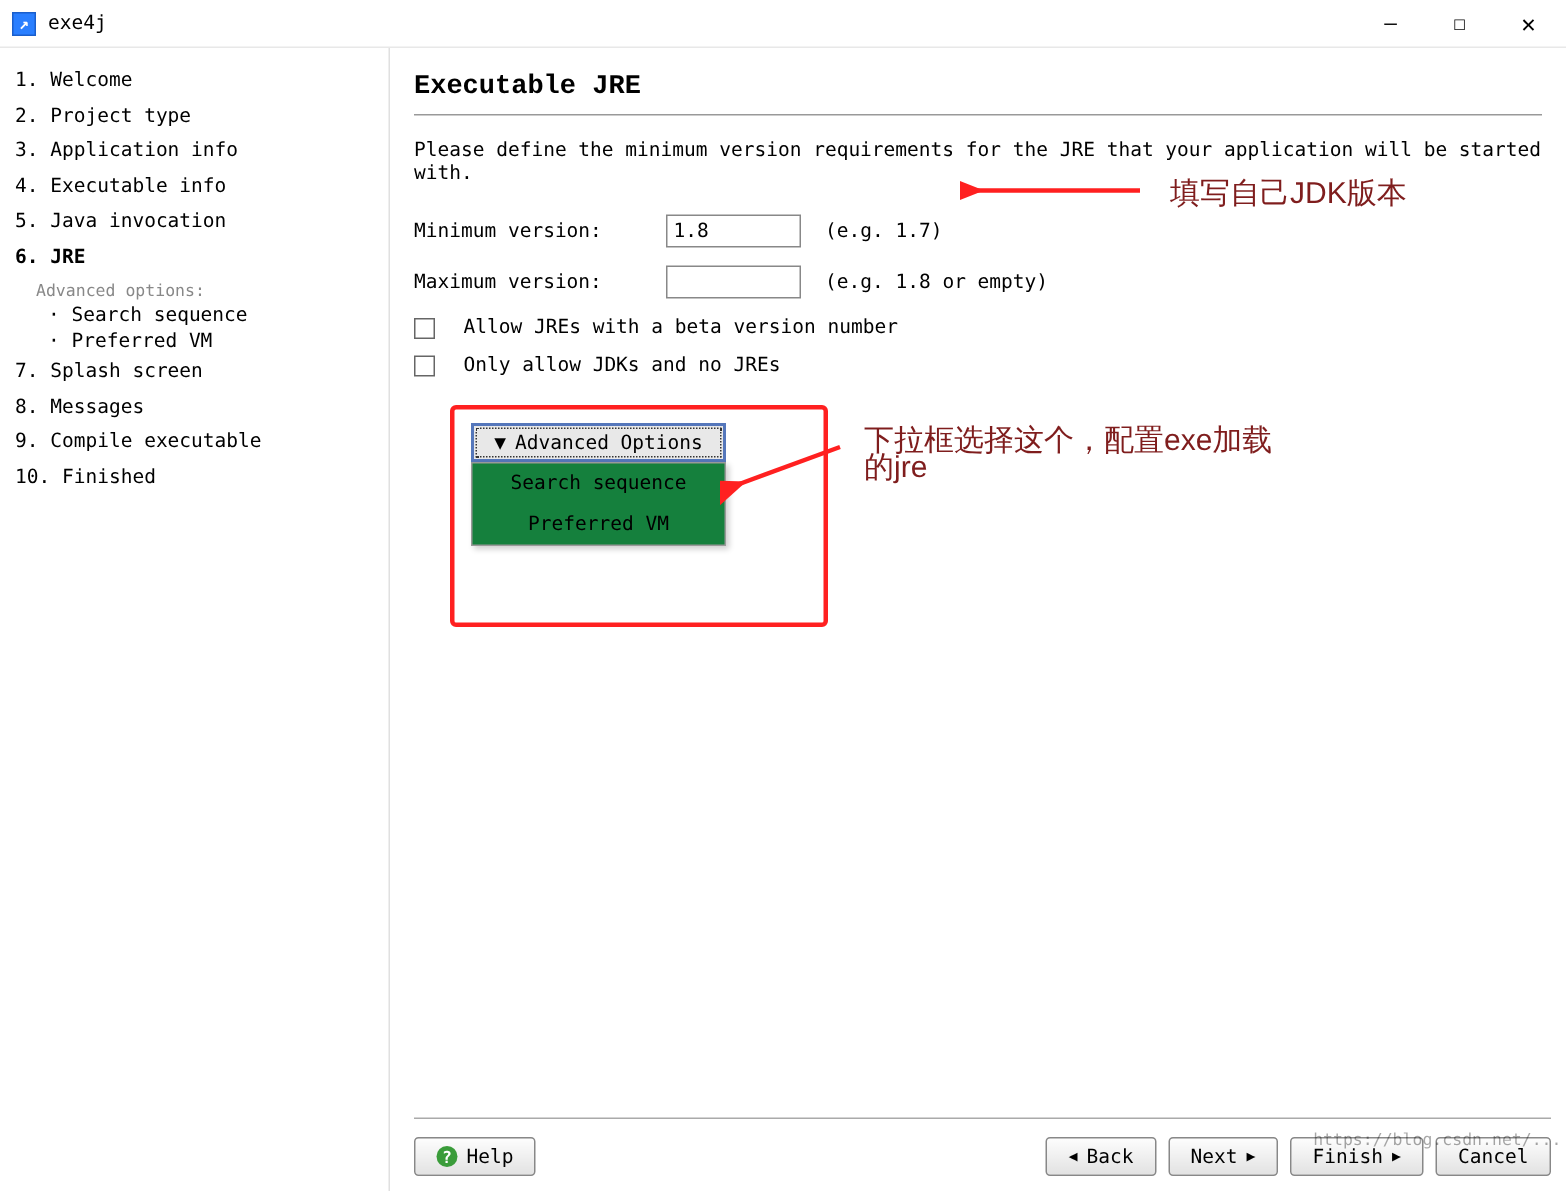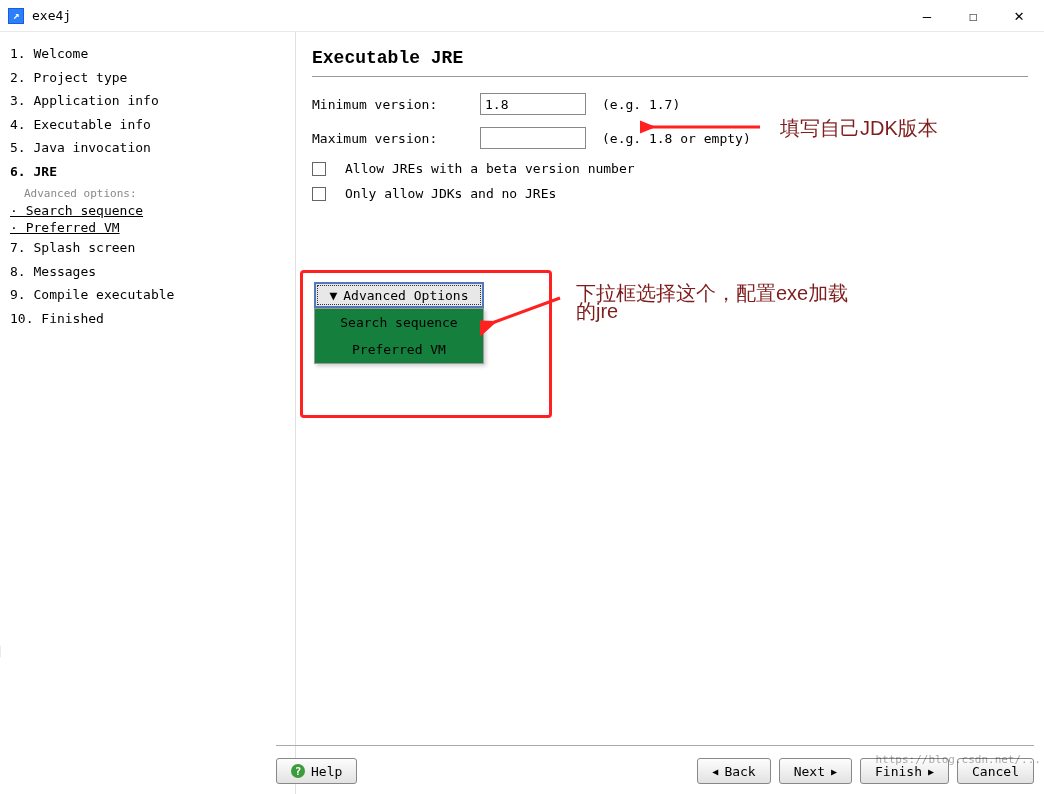--- a/index.html
+++ b/index.html
@@ -38,40 +38,40 @@
       display: flex; align-items: center; justify-content: center;
       font-size: 14px;
       cursor: default;
     }
     .win-btn.close { font-size: 16px; }
     .content-wrap {
       display: flex;
       height: 762px;
     }
     .sidebar {
-      width: 296px;
+      width: 260px;
       padding: 10px 10px 10px 10px;
       border-right: 1px solid #e0e0e0;
       position: relative;
     }
     .step-item {
       padding: 2px 0;
       font-size: 13px;
       line-height: 1.5;
     }
     .step-item.current { font-weight: bold; }
     .adv-label {
       font-size: 11px;
       color: #888;
       margin: 4px 0 2px 14px;
     }
     .sub-item {
+      margin-left: 22px;
       padding: 1px 0;
       font-size: 13px;
-      text-decoration: underline;
     }
     .watermark {
       position: absolute;
       bottom: 10px;
       left: 2px;
       font-size: 48px;
       color: #eaeaea;
       transform: rotate(-90deg);
       transform-origin: left bottom;
       font-weight: bold;
@@ -100,21 +100,21 @@
       margin-bottom: 20px;
     }
     .form-row {
       display: flex;
       align-items: center;
       margin-bottom: 12px;
       gap: 8px;
     }
     .form-label { width: 160px; }
     .text-input {
-      width: 106px;
+      width: 90px;
       height: 22px;
       border: 1px solid #888;
       padding: 0 4px;
       font-family: inherit;
       font-size: 13px;
     }
     .hint { margin-left: 8px; }
     .checkbox-row {
       display: flex;
       align-items: center;
@@ -247,20 +247,21 @@
     <div class="step-item">7. Splash screen</div>
     <div class="step-item">8. Messages</div>
     <div class="step-item">9. Compile executable</div>
     <div class="step-item">10. Finished</div>
     <div class="watermark">exe4j</div>
   </div>
 
   <div class="main">
     <div class="page-title">Executable JRE</div>
     <hr class="hr">
+    <div class="desc">Please define the minimum version requirements for the JRE that your application will be started with.</div>
 
     <div class="form-row">
       <span class="form-label">Minimum version:</span>
       <input class="text-input" value="1.8" style="">
       <span class="hint">(e.g. 1.7)</span>
     </div>
     <div class="form-row">
       <span class="form-label">Maximum version:</span>
       <input class="text-input" value="" style="">
       <span class="hint">(e.g. 1.8 or empty)</span>

